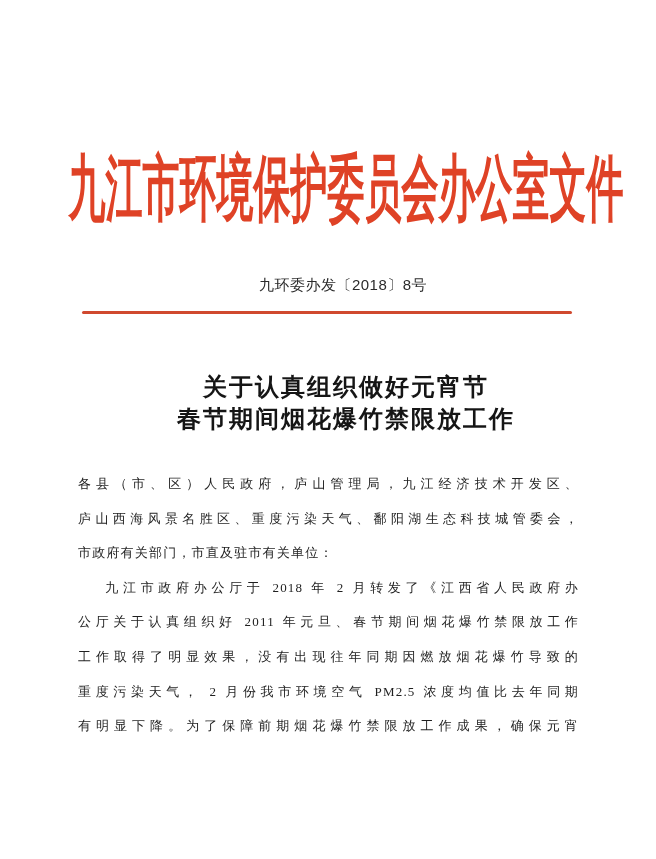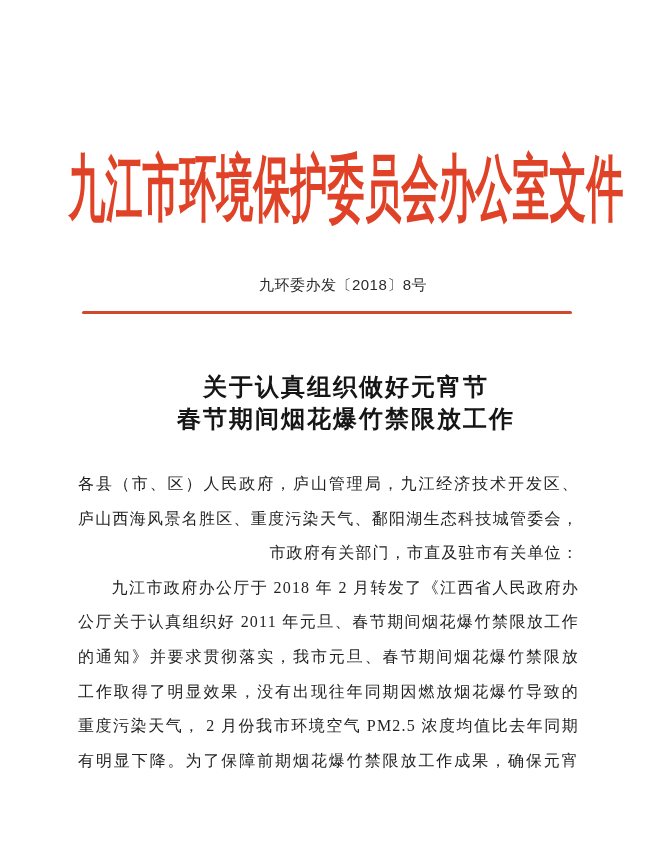--- a/index.html
+++ b/index.html
@@ -75,29 +75,29 @@
     letter-spacing: 2px;
     color: #151515;
     transform: translateX(18px);
   }
   
   .doc-body {
     position: absolute;
     top: 467px;
     left: 78px;
     width: 501px;
-    font-size: 16px;
+    font-size: 13px;
     letter-spacing: 1.2px;
     color: var(--text-black);
   }
   .body-line {
     height: 34.6px;
     line-height: 34.6px;
     white-space: nowrap;
-    text-align: right;
+    text-align: left;
   }
   .body-line.justify {
     white-space: normal;
     text-align: justify;
     text-align-last: justify;
     text-justify: inter-character;
   }
   .body-line.indent {
     text-indent: 2.1em;
   }
@@ -119,19 +119,18 @@
     <span>关于认真组织做好元宵节</span><br>
     <span>春节期间烟花爆竹禁限放工作</span>
   </h1>
 
   <div class="doc-body">
     <div class="body-line justify">各县（市、区）人民政府，庐山管理局，九江经济技术开发区、</div>
     <div class="body-line justify">庐山西海风景名胜区、重度污染天气、鄱阳湖生态科技城管委会，</div>
     <div class="body-line">市政府有关部门，市直及驻市有关单位：</div>
     <div class="body-line justify indent">九江市政府办公厅于 2018 年 2 月转发了《江西省人民政府办</div>
     <div class="body-line justify">公厅关于认真组织好 2011 年元旦、春节期间烟花爆竹禁限放工作</div>
-    <div class="body-line justify">的通知》并要求贯彻落实，我市元旦、春节期间烟花爆竹禁限放</div>
     <div class="body-line justify">工作取得了明显效果，没有出现往年同期因燃放烟花爆竹导致的</div>
     <div class="body-line justify">重度污染天气， 2 月份我市环境空气 PM2.5 浓度均值比去年同期</div>
     <div class="body-line justify">有明显下降。为了保障前期烟花爆竹禁限放工作成果，确保元宵</div>
   </div>
 
 </div>
 
 </body></html>

